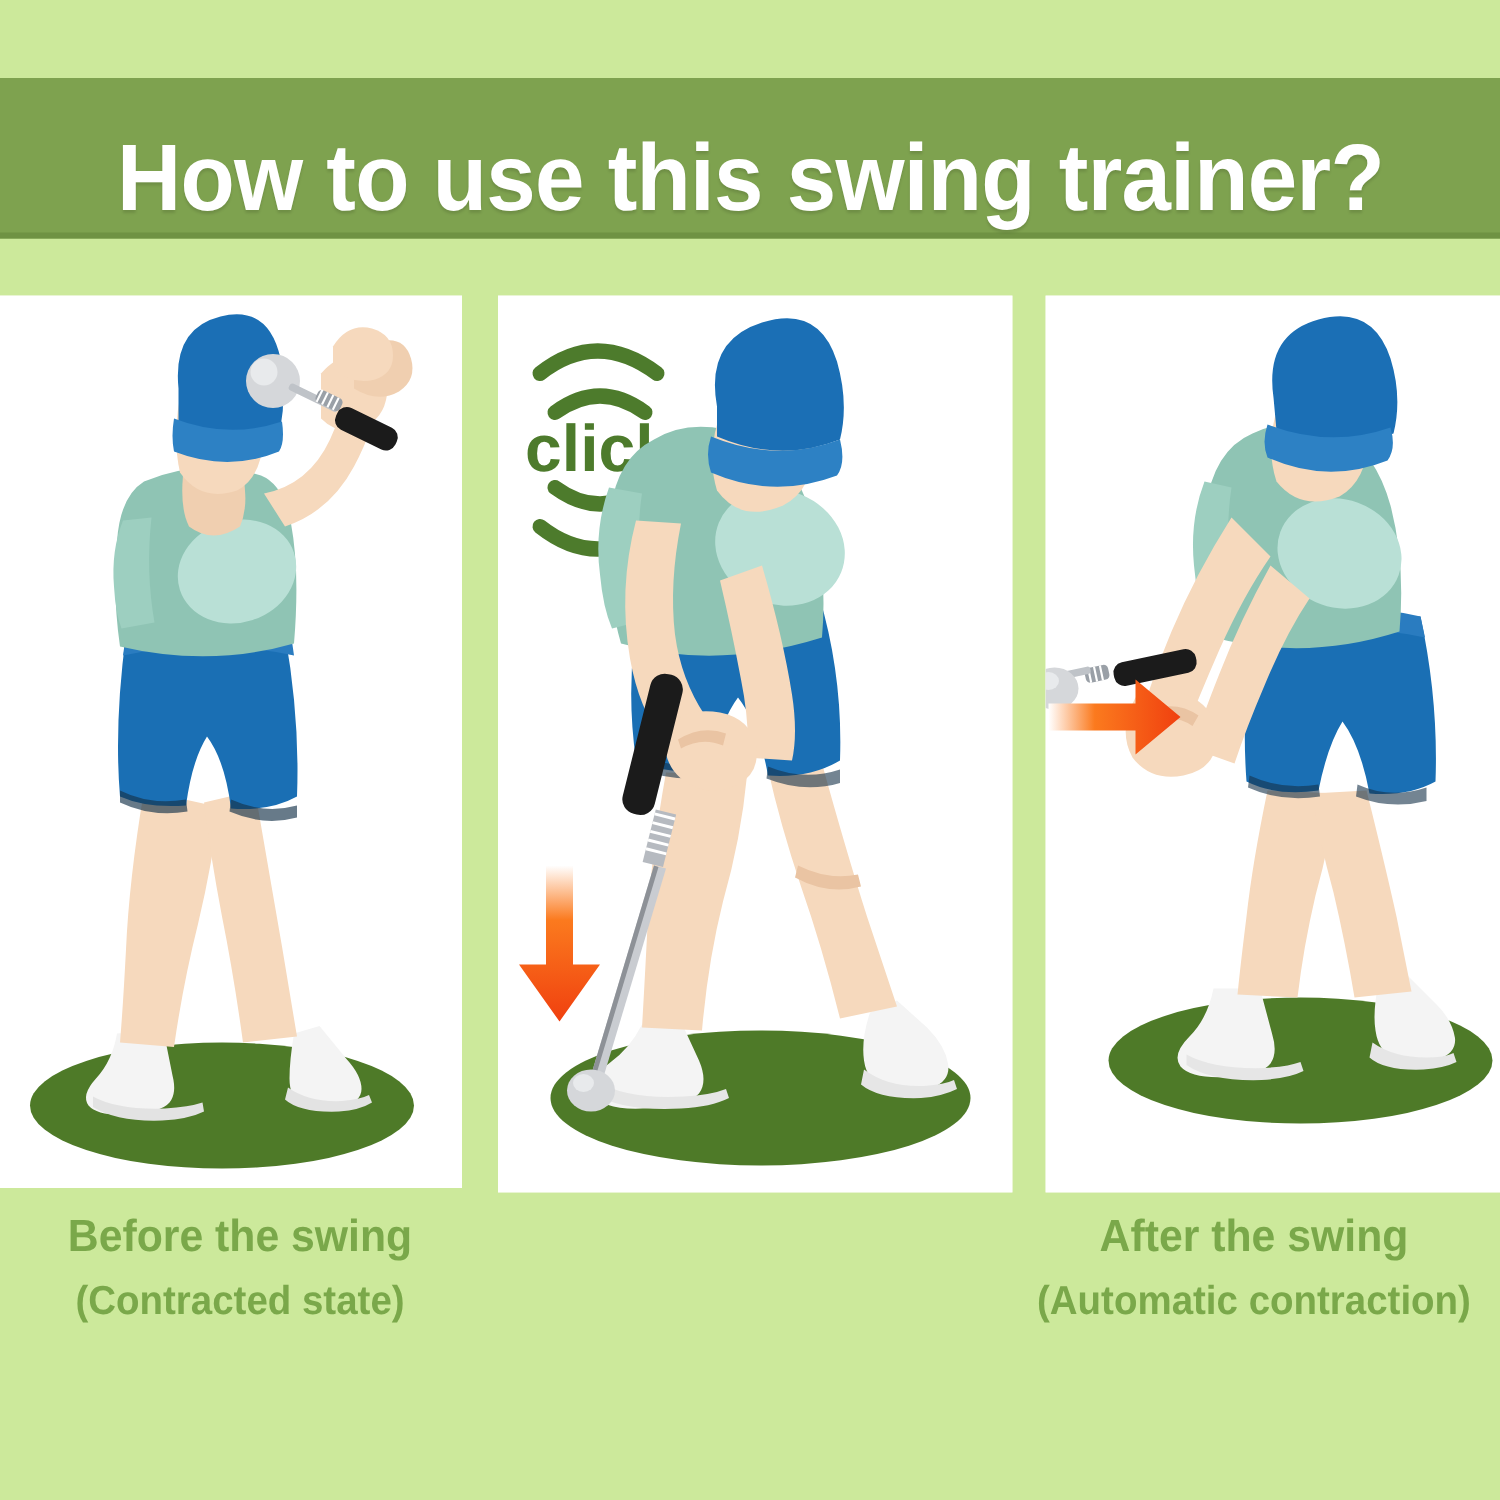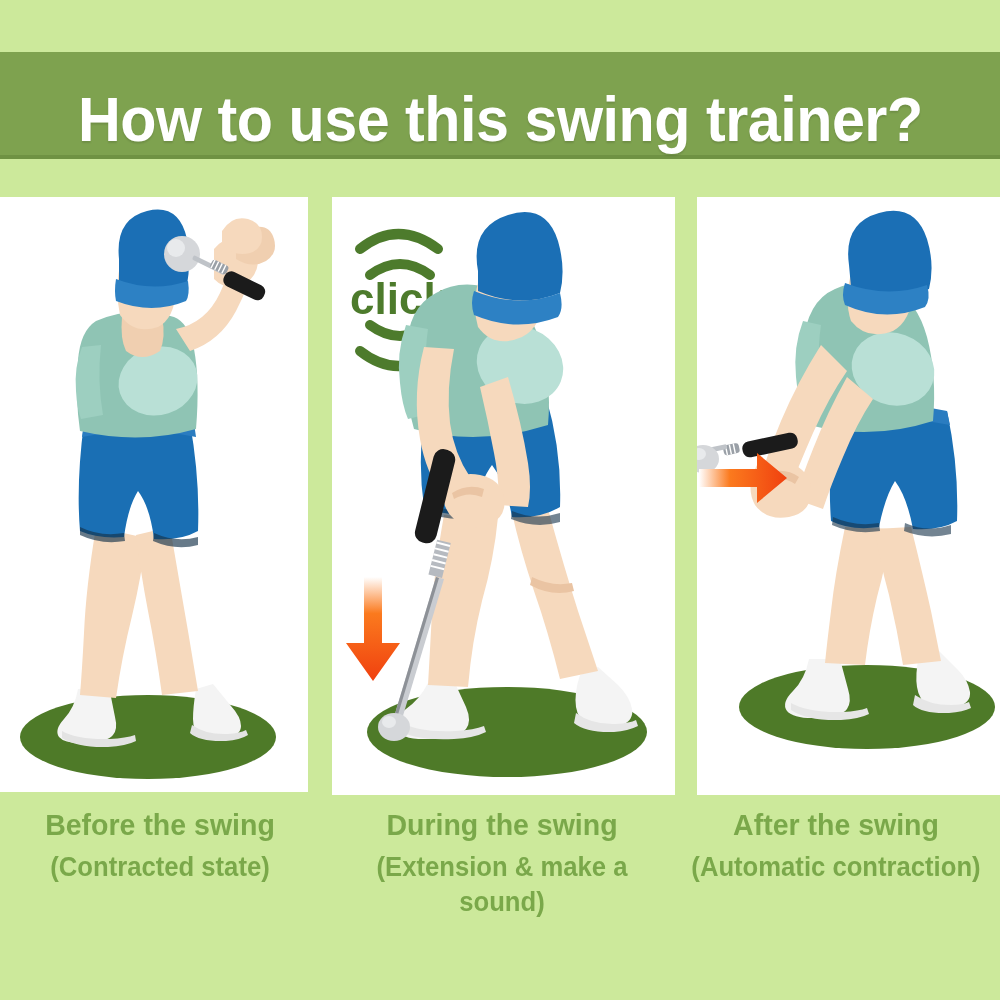--- a/index.html
+++ b/index.html
@@ -264,23 +264,19 @@
         </svg>
       </div>
     </div>
   </div>
 
   <div class="captions">
     <div class="caption cap-1">
       <span class="line1">Before the swing</span>
       <span class="line2">(Contracted state)</span>
     </div>
-    <div class="caption cap-2">
-      <span class="line1">During the swing</span>
-      <span class="line2">(Extension &amp; make a sound)</span>
-    </div>
     <div class="caption cap-3">
       <span class="line1">After the swing</span>
       <span class="line2">(Automatic contraction)</span>
     </div>
   </div>
 
 </div>
 
 </body></html>

